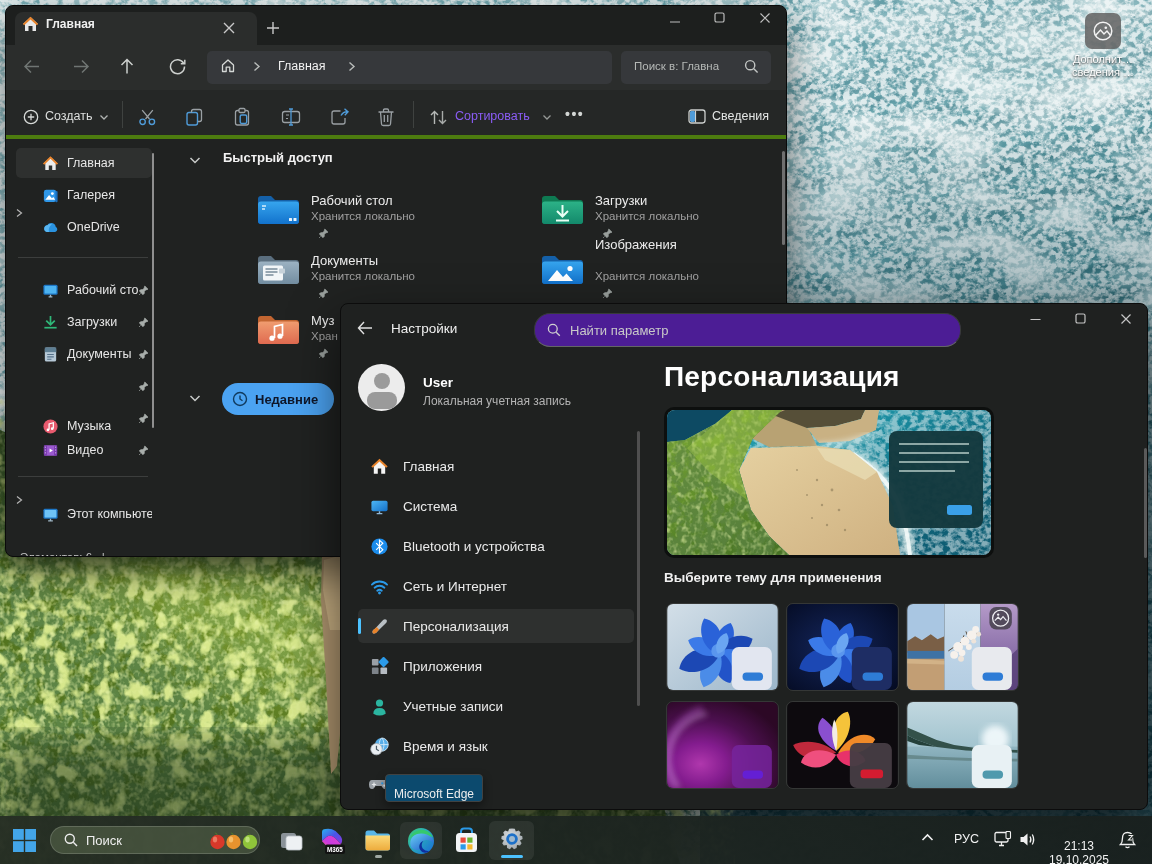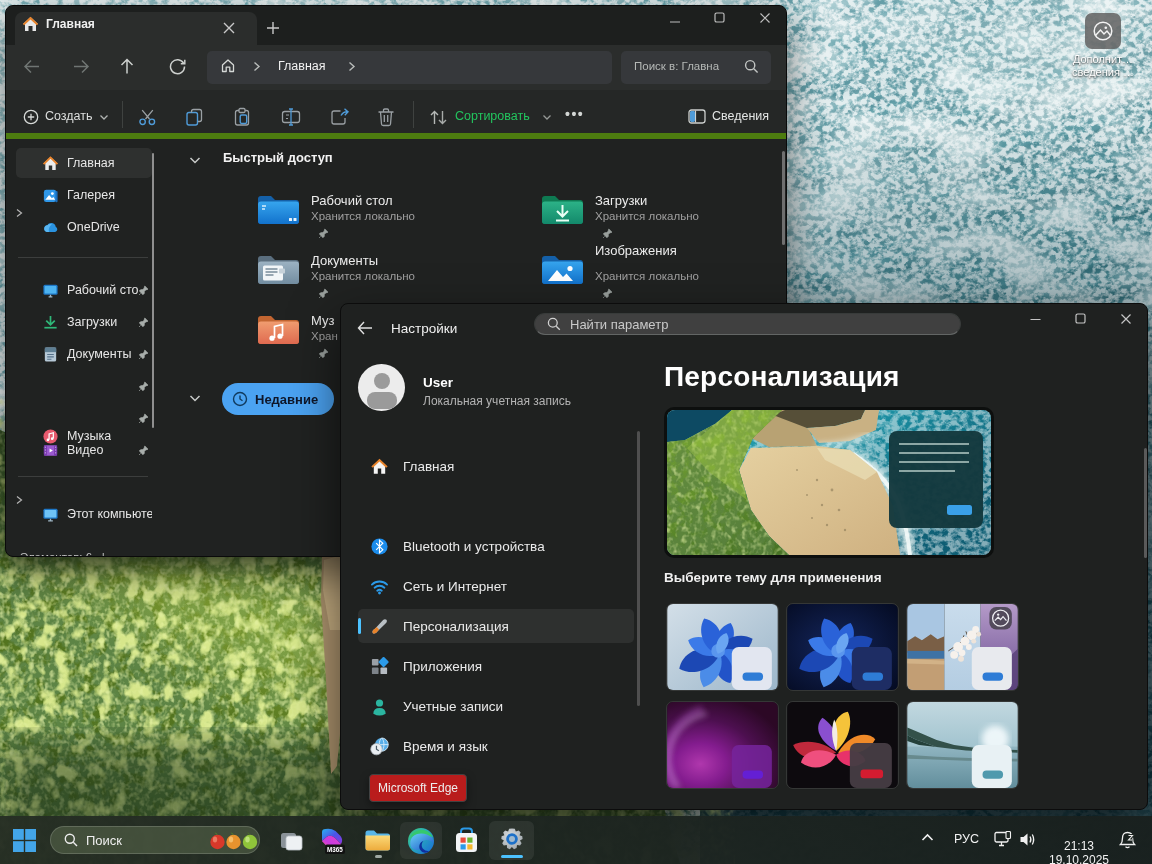--- a/index.html
+++ b/index.html
@@ -8,35 +8,35 @@
 
 #wall{left:0;top:0;width:1152px;height:864px;}
 
 #dicon{left:1085px;top:13px;width:36px;height:36px;border-radius:7px;background:rgba(96,96,96,.85);display:flex;align-items:center;justify-content:center;}
 #dlabel{left:1063px;top:53px;width:80px;text-align:center;color:#fff;font-size:11px;line-height:13px;text-shadow:0 1px 2px rgba(0,0,0,.9);}
 
 #explorer{left:5px;top:5px;width:782px;height:552px;border-radius:8px;background:#202221;box-shadow:0 16px 40px rgba(0,0,0,.55);overflow:hidden;border:1px solid #0a0a0a;}
 #ex-band{left:0;top:0;width:782px;height:39px;background:#1d1f1e;}
 #ex-tab{left:9px;top:6px;width:242px;height:33px;background:#2b2d2c;border-radius:8px 8px 0 0;}
 #ex-addr{left:0;top:39px;width:782px;height:45px;background:#2b2d2c;}
-#ex-tool{left:0;top:84px;width:782px;height:49px;background:#252726;border-bottom:6px solid #4d7c0f;}
+#ex-tool{left:0;top:84px;width:782px;height:49px;background:#252726;border-bottom:4px solid #4d7c0f;}
 #ex-side{left:0;top:133px;width:155px;height:390px;background:#202221;}
 #ex-main{left:155px;top:133px;width:627px;height:390px;background:#202221;}
 #ex-status{left:0;top:523px;width:782px;height:29px;color:#c5c5c5;font-size:11.5px;}
 
 .srow{position:absolute;left:10px;width:136px;height:30px;border-radius:5px;display:flex;align-items:center;}
 .srow .ic{margin-left:26px;width:17px;height:17px;flex:0 0 17px;}
 .srow .lb{margin-left:8px;font-size:12.5px;color:#e6e6e6;white-space:nowrap;overflow:hidden;}
 .pin{position:absolute;color:#a5a5a5;}
 
 .qtitle{position:absolute;font-size:13px;color:#ececec;white-space:nowrap;}
 .qsub{position:absolute;font-size:11.5px;color:#a0a0a0;white-space:nowrap;}
 
 #settings{left:340px;top:303px;width:808px;height:507px;border-radius:8px;background:#1f2120;box-shadow:0 20px 50px rgba(0,0,0,.6);overflow:hidden;border:1px solid #0c0c0c;}
-#st-search{left:193px;top:9px;width:427px;height:22px;border-radius:16px;background:#404040;border:1px solid #383b3a;border-bottom:1px solid #636665;display:flex;align-items:center;color:#cfcfcf;font-size:13px;}
+#st-search{left:193px;top:9px;width:427px;height:34px;border-radius:16px;background:#4c1d95;border:1px solid #383b3a;border-bottom:1px solid #636665;display:flex;align-items:center;color:#cfcfcf;font-size:13px;}
 .navrow{position:absolute;left:17px;width:276px;height:34px;border-radius:5px;display:flex;align-items:center;}
 .navrow .nic{margin-left:12px;width:19px;height:19px;flex:0 0 19px;}
 .navrow .nlb{margin-left:14px;font-size:13.5px;color:#eaeaea;white-space:nowrap;}
 #st-title{left:323px;top:57px;font-size:28px;font-weight:700;color:#fff;letter-spacing:.2px;}
 #hero{left:323px;top:103px;width:330px;height:151px;border-radius:10px;background:#0d0f0e;}
 #hero-img{left:3px;top:3px;width:324px;height:145px;border-radius:8px;overflow:hidden;}
 #themelbl{left:323px;top:266px;font-size:13.5px;font-weight:700;color:#f0f0f0;}
 .tcard{position:absolute;width:113px;height:88px;border-radius:7px;overflow:hidden;border:1px solid rgba(255,255,255,.10);}
 
 #taskbar{left:0;top:816px;width:1152px;height:48px;background:linear-gradient(90deg,rgba(38,46,36,.96),rgba(30,38,33,.96) 40%,rgba(25,32,30,.96));padding-left:24px;}
@@ -241,21 +241,21 @@
         </svg>
       <svg class="abs" style="left:371px;top:17px" width="18" height="20" viewBox="0 0 18 20">
           <path d="M3.5 5 L4.5 17 Q4.6 18.5 6.2 18.5 H11.8 Q13.4 18.5 13.5 17 L14.5 5" fill="none" stroke="#9aa0a4" stroke-width="1.3"></path>
           <path d="M1.5 5 H16.5 M6.5 5 V3.2 Q6.5 2 7.7 2 H10.3 Q11.5 2 11.5 3.2 V5 M7.3 8 V15 M10.7 8 V15" stroke="#9aa0a4" stroke-width="1.3" fill="none"></path>
         </svg>
       <div class="abs" style="left:407px;top:11px;width:1px;height:27px;background:#3f4240"></div>
       <svg class="abs" style="left:423px;top:19px" width="19" height="17" viewBox="0 0 19 17">
           <path d="M5.5 15 V2.5 M2 6 L5.5 2.5 L9 6" stroke="#b5b8b6" stroke-width="1.4" fill="none"></path>
           <path d="M13.5 2 V14.5 M10 11 L13.5 14.5 L17 11" stroke="#a8aba9" stroke-width="1.4" fill="none"></path>
         </svg>
-      <span class="abs" style="left:449px;top:19px;font-size:12.5px;color:#22c55e">Сортировать</span>
+      <span class="abs" style="left:449px;top:19px;font-size:12.5px;color:#8b5cf6">Сортировать</span>
       <svg class="abs" style="left:536px;top:24px" width="10" height="7" viewBox="0 0 10 7">
           <path d="M1.5 1.5 L5 5 L8.5 1.5" stroke="#969997" stroke-width="1.3" fill="none"></path>
         </svg>
       <span class="abs" style="left:559px;top:16px;font-size:14px;color:#d2d5d3;letter-spacing:1.5px;font-weight:700">•••</span>
       <svg class="abs" style="left:682px;top:19px" width="18" height="15" viewBox="0 0 18 15">
           <rect x="1" y="1" width="16" height="13" rx="2.4" fill="none" stroke="#cdd0ce" stroke-width="1.3"></rect>
           <path d="M7.5 1.5 V13.5" stroke="#cdd0ce" stroke-width="1.2"></path>
           <rect x="2" y="2" width="5" height="11" rx="1.4" fill="#4f9bd8"></rect>
         </svg>
       <span class="abs" style="left:706px;top:19px;font-size:12.5px;color:#e3e5e4">Сведения</span>
@@ -316,21 +316,21 @@
             <path d="M5.5 9 h7 M5.5 11.5 h7 M5.5 14 h4.5" stroke="#55718a" stroke-width="1.1"></path>
           </svg>
           <span class="lb">Документы</span>
         </div>
         <svg class="abs" style="left:132px;top:210px" width="11" height="11" viewBox="0 0 11 11">
           <path d="M6.8 1 L10 4.2 L7.8 4.9 L6.4 6.3 L6.2 8.5 L5 9.7 L1.3 6 L2.5 4.8 L4.7 4.6 L6.1 3.2 Z M2.6 8.4 L1 10" fill="#a8aeab" stroke="#a8aeab" stroke-width=".7"></path>
         </svg>
         <svg class="abs" style="left:132px;top:242px" width="11" height="11" viewBox="0 0 11 11">
           <path d="M6.8 1 L10 4.2 L7.8 4.9 L6.4 6.3 L6.2 8.5 L5 9.7 L1.3 6 L2.5 4.8 L4.7 4.6 L6.1 3.2 Z M2.6 8.4 L1 10" fill="#a8aeab" stroke="#a8aeab" stroke-width=".7"></path>
         </svg>
-      <div class="srow" style="top:282px">
+      <div class="srow" style="top:272px">
           <svg class="ic" viewBox="0 0 18 18">
             <circle cx="9" cy="9" r="7.5" fill="#e85a6e"></circle>
             <path d="M7.5 12.5 V6.2 L12 5 V11.2" stroke="#fff" stroke-width="1.3" fill="none"></path>
             <circle cx="6.3" cy="12.6" r="1.4" fill="#fff"></circle>
             <circle cx="10.8" cy="11.3" r="1.4" fill="#fff"></circle>
           </svg>
           <span class="lb">Музыка</span>
         </div>
         <svg class="abs" style="left:132px;top:274px" width="11" height="11" viewBox="0 0 11 11">
           <path d="M6.8 1 L10 4.2 L7.8 4.9 L6.4 6.3 L6.2 8.5 L5 9.7 L1.3 6 L2.5 4.8 L4.7 4.6 L6.1 3.2 Z M2.6 8.4 L1 10" fill="#a8aeab" stroke="#a8aeab" stroke-width=".7"></path>
@@ -403,21 +403,21 @@
       <span class="qsub" style="left:150px;top:131px">Хранится локально</span>
       <svg class="abs pin" style="left:157px;top:149px" width="11" height="11" viewBox="0 0 11 11">
           <path d="M6.8 1 L10 4.2 L7.8 4.9 L6.4 6.3 L6.2 8.5 L5 9.7 L1.3 6 L2.5 4.8 L4.7 4.6 L6.1 3.2 Z M2.6 8.4 L1 10" fill="#9aa09d" stroke="#9aa09d" stroke-width=".7"></path>
         </svg>
       <svg class="abs" style="left:379px;top:113px" width="45" height="34" viewBox="0 0 45 34">
           <path d="M2 7 Q2 4 5 4 H15 L19 8 H40 Q43 8 43 11 V29 Q43 32 40 32 H5 Q2 32 2 29 Z" fill="#1460a8"></path>
           <rect x="2" y="9.5" width="41" height="22.5" rx="3" fill="url(#fgBlue)"></rect>
           <circle cx="30" cy="16.5" r="2.6" fill="#fff"></circle>
           <path d="M8 29 L17 18 L23 25 L26.5 21.5 L33 29 Z" fill="#fff"></path>
         </svg>
-      <span class="qtitle" style="left:434px;top:104px">Изображения</span>
+      <span class="qtitle" style="left:434px;top:98px">Изображения</span>
       <span class="qsub" style="left:434px;top:131px">Хранится локально</span>
       <svg class="abs pin" style="left:441px;top:149px" width="11" height="11" viewBox="0 0 11 11">
           <path d="M6.8 1 L10 4.2 L7.8 4.9 L6.4 6.3 L6.2 8.5 L5 9.7 L1.3 6 L2.5 4.8 L4.7 4.6 L6.1 3.2 Z M2.6 8.4 L1 10" fill="#9aa09d" stroke="#9aa09d" stroke-width=".7"></path>
         </svg>
       
       <svg class="abs" style="left:95px;top:173px" width="45" height="34" viewBox="0 0 45 34">
           <path d="M2 7 Q2 4 5 4 H15 L19 8 H40 Q43 8 43 11 V29 Q43 32 40 32 H5 Q2 32 2 29 Z" fill="#c26531"></path>
           <rect x="2" y="9.5" width="41" height="22.5" rx="3" fill="url(#fgCoral)"></rect>
           <path d="M18.5 26 V14.5 L26.5 12.5 V24" stroke="#fff" stroke-width="1.7" fill="none"></path>
           <circle cx="16" cy="26.2" r="2.6" fill="#fff"></circle>
@@ -492,20 +492,27 @@
     </div>
     <span class="abs" style="left:82px;top:71px;font-size:13.5px;font-weight:700;color:#fff">User</span>
     <span class="abs" style="left:82px;top:90px;font-size:12px;color:#b3b3b3">Локальная учетная запись</span>
     <div class="navrow" style="top:145px">
         <svg class="nic" viewBox="0 0 20 20">
           <path d="M10 2.5 L18 10 L16 10 L16 17.5 L11.8 17.5 L11.8 12 L8.2 12 L8.2 17.5 L4 17.5 L4 10 L2 10 Z" fill="#f5f5f5"></path>
           <path d="M10 1.8 L18.6 10 L17 11.4 L10 4.8 L3 11.4 L1.4 10 Z" fill="#e8832a"></path>
         </svg>
         <span class="nlb">Главная</span>
       </div>
+    <div class="navrow" style="top:185px">
+        <svg class="nic" viewBox="0 0 20 20">
+          <rect x="1.5" y="4" width="17" height="11" rx="1.8" fill="url(#sysg)"></rect>
+          <path d="M7 17.5 h6 M10 15 v2.5" stroke="#8fb8d8" stroke-width="1.5"></path>
+        </svg>
+        <span class="nlb">Система</span>
+      </div>
     <div class="navrow" style="top:225px">
         <svg class="nic" viewBox="0 0 20 20">
           <circle cx="10" cy="10" r="8.5" fill="#1b8ceb"></circle>
           <path d="M6.5 6.5 L13.5 13.5 L10 16.5 V3.5 L13.5 6.5 L6.5 13.5" stroke="#fff" stroke-width="1.2" fill="none"></path>
         </svg>
         <span class="nlb">Bluetooth и устройства</span>
       </div>
     <div class="navrow" style="top:265px">
         <svg class="nic" viewBox="0 0 20 20">
           <path d="M2 8 A11.5 11.5 0 0 1 18 8" fill="none" stroke="#2b9ae8" stroke-width="1.9" stroke-linecap="round"></path>
@@ -549,21 +556,21 @@
         </svg>
         <span class="nlb">Время и язык</span>
       </div>
     <svg class="abs" style="left:27px;top:470px" width="21" height="21" viewBox="0 0 21 21">
         <path d="M4 6 H17 Q20 6 20 10.5 Q20 15 17 15 Q15.5 15 14.5 13.5 L13.5 12 H7.5 L6.5 13.5 Q5.5 15 4 15 Q1 15 1 10.5 Q1 6 4 6 Z" fill="#9aa0a6"></path>
         <circle cx="6" cy="10.5" r="1.1" fill="#e8eaec"></circle>
         <path d="M6 8.3 v4.4 M3.8 10.5 h4.4" stroke="#e8eaec" stroke-width=".9"></path>
         <circle cx="14.2" cy="9.3" r="1.1" fill="#2b9ae8"></circle>
         <circle cx="16.4" cy="11.7" r="1.1" fill="#e8eaec"></circle>
       </svg>
-    <div class="abs" style="left:28px;top:470px;width:98px;height:28px;background:#b91c1c;border:1px solid #404242;border-radius:4px;box-shadow:0 4px 10px rgba(0,0,0,.4);display:flex;align-items:center;justify-content:center">
+    <div class="abs" style="left:44px;top:470px;width:98px;height:28px;background:#0c4a6e;border:1px solid #404242;border-radius:4px;box-shadow:0 4px 10px rgba(0,0,0,.4);display:flex;align-items:flex-end;justify-content:center">
         <span style="font-size:12px;color:#ededed;white-space:nowrap">Microsoft Edge</span>
       </div>
     <div class="abs" style="left:296px;top:127px;width:3px;height:275px;background:#4f4f4f;border-radius:2px"></div>
     <div class="abs" id="st-title">Персонализация</div>
     <div class="abs" id="hero">
         <div class="abs" id="hero-img">
       <svg width="324" height="145" viewBox="0 0 324 145">
         <defs>
           <linearGradient id="hsea" x1="0" y1="0" x2="1" y2="0.6">
                 <stop offset="0" stop-color="#29a6b5"></stop>

